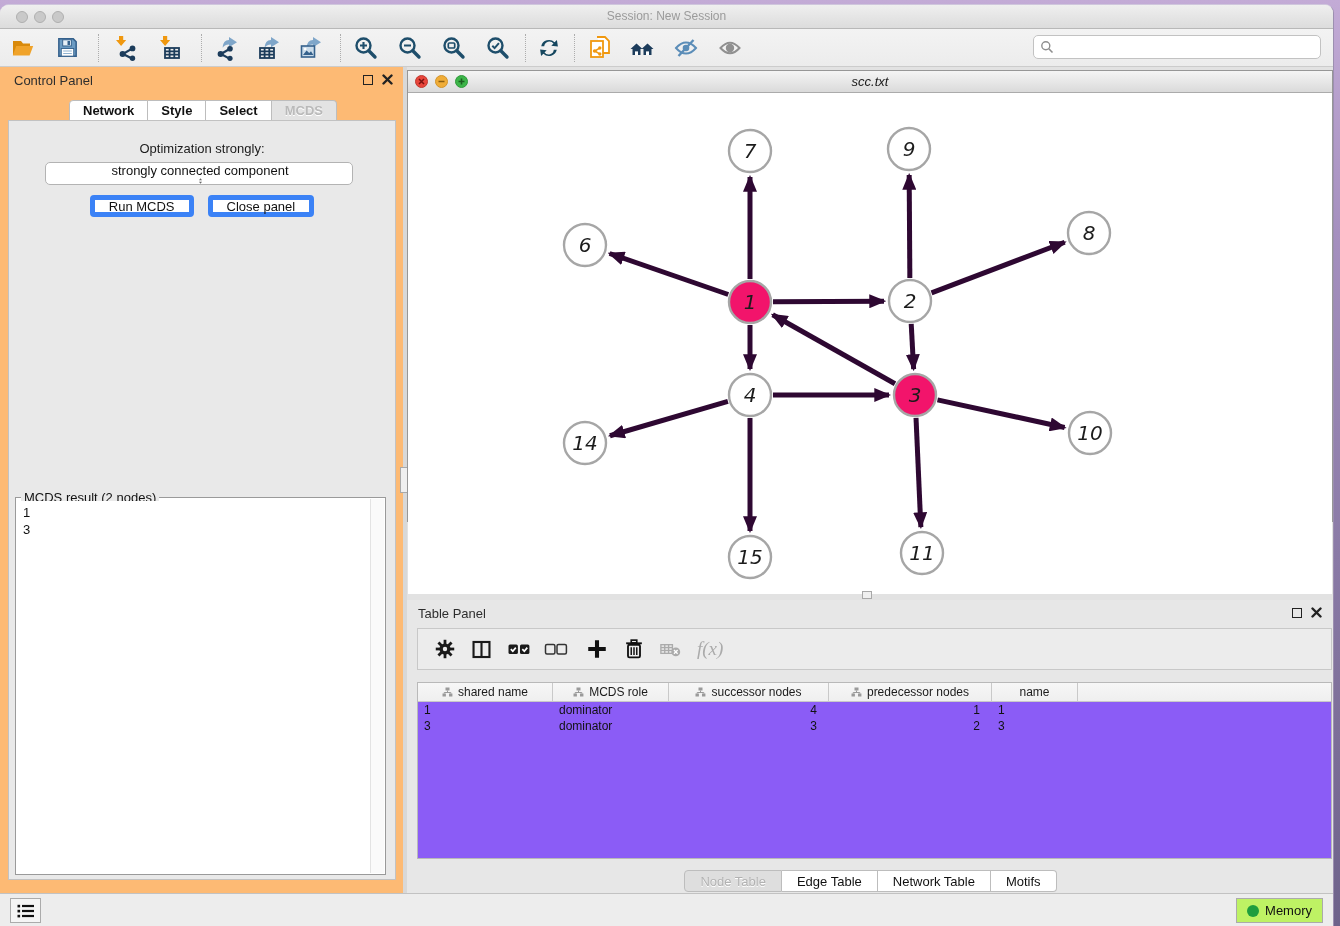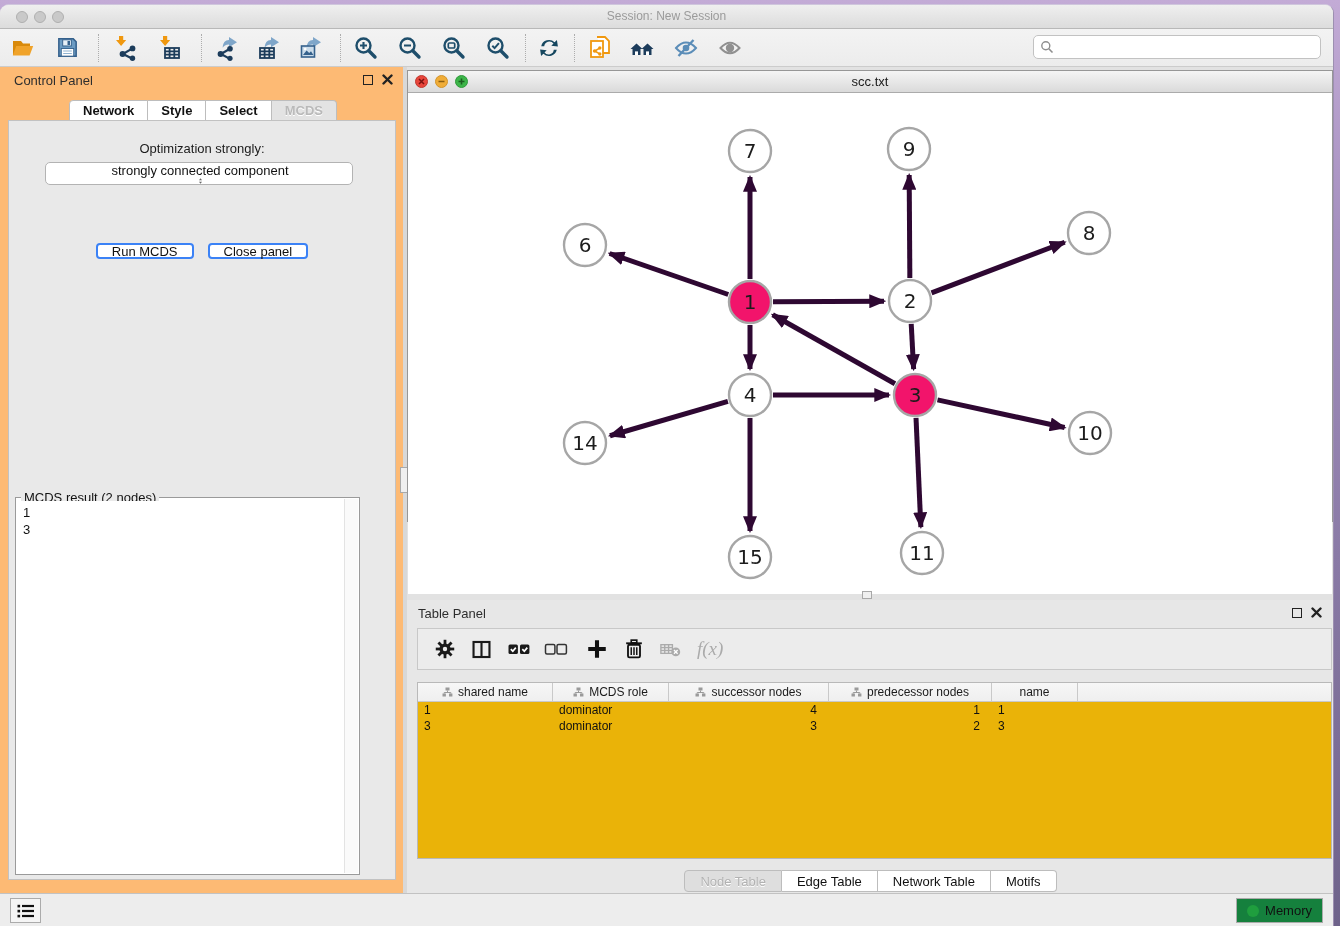--- a/index.html
+++ b/index.html
@@ -43,67 +43,67 @@
   .ctab:last-child { border-radius:0 4px 0 0; }
   .ctab.disabled { background:#E3E3E3; color:#B9B9B9; text-shadow:0 1px 0 #fff; }
   .ctl-body { position:absolute; left:8px; top:53px; width:388px; height:760px;
               background:#E9E9E9; border:1px solid #C2C2C2; }
   .opt-label { position:absolute; left:0; top:20px; width:100%; text-align:center; font-size:13px; color:#1B1B1B; }
   .dropdown { position:absolute; left:36px; top:41px; width:308px; height:23px; background:#FFFFFF;
               border:1px solid #B3B3B3; border-radius:5px; display:flex; align-items:center;
               padding:0 8px 0 10px; font-size:13px; color:#111;flex-direction:column; }
   .dropdown .dd-label { flex:1; }
   .btn-row { position:absolute; left:0; top:74px; width:100%; display:flex; justify-content:center; gap:14px; }
-  .pbtn { height:16px; padding:0 14px; background:#FFFFFF; border:2px solid #3b82f6; border-radius:4px;
-          font-size:13px; color:#111; display:flex; align-items:center;margin-top:48px; }
-  .result-group { position:absolute; left:6px; top:376px; width:345px; height:378px; border:1px solid #9A9A9A; background:#FFFFFF; }
+  .pbtn { height:22px; padding:0 14px; background:#FFFFFF; border:5px solid #3b82f6; border-radius:4px;
+          font-size:13px; color:#111; display:flex; align-items:center; }
+  .result-group { position:absolute; left:6px; top:376px; width:371px; height:378px; border:1px solid #9A9A9A; background:#FFFFFF; }
   .result-legend { position:absolute; left:5px; top:-8px; background:#E9E9E9; padding:0 3px; font-size:13px; color:#111; }
   .result-area { position:absolute; left:1px; top:3px; right:16px; bottom:1px; background:#FFFFFF; overflow:hidden; }
   .result-area pre { font-family:"Liberation Sans",sans-serif; font-size:13px; line-height:17px; padding:3px 0 0 6px; color:#111; }
   .result-scroll { position:absolute; top:1px; right:1px; bottom:1px; width:14px; background:#FAFAFA; border-left:1px solid #E3E3E3; }
 
   
   .vsplit { position:absolute; left:403px; top:0; width:4px; height:100%; background:#D8D8D8; }
   .vsplit .handle { position:absolute; left:-3px; top:400px; width:9px; height:26px; background:#EFEFEF; border:1px solid #A8A8A8; }
   .hsplit-handle { position:absolute; left:862px; top:524px; width:10px; height:8px; background:#EFEFEF; border:1px solid #A8A8A8; }
 
   
   .net-window { position:absolute; left:407px; top:3px; width:926px; height:452px;
-                background:#FFFFFF; border:1px solid #979797; }
+                background:#FFFFFF; border:1px solid #979797;font-style:italic; }
   .net-titlebar { position:absolute; left:0; top:0; width:100%; height:22px;
                   background:linear-gradient(#F5F5F5,#DADADA); border-bottom:1px solid #ABABAB; }
   .nt-dot { position:absolute; top:4px; width:13px; height:13px; border-radius:50%; display:flex; align-items:center; justify-content:center; }
   .net-title { position:absolute; width:100%; top:3px; text-align:center; font-size:13px; color:#1A1A1A; }
   .net-canvas { position:absolute; left:0; top:22px; width:924px; height:501px; background:#FFFFFF; }
 
   
   .table-panel { position:absolute; left:407px; top:533px; width:927px; height:294px; background:#E7E7E7; }
   .tp-toolbar { position:absolute; left:10px; top:28px; width:915px; height:42px;
                 background:#ECECEC; border:1px solid #C8C8C8; display:flex; align-items:center; }
   .tp-btn { width:37px; height:34px; display:flex; align-items:center; justify-content:center; flex:0 0 auto; }
   .fx-label { font-size:19px; font-family:"Liberation Serif",serif; font-style:italic; color:#ABABAB; margin-left:8px; }
-  .data-table { position:absolute; left:10px; top:82px; width:915px; height:177px; background:#eab308; border:1px solid #B9B9B9; overflow:hidden; }
+  .data-table { position:absolute; left:10px; top:82px; width:915px; height:177px; background:#8b5cf6; border:1px solid #B9B9B9; overflow:hidden; }
   .dt-head { display:flex; height:19px; background:linear-gradient(#F7F7F7,#EFEFEF); border-bottom:1px solid #C9C9C9; }
   .dt-th { display:flex; align-items:center; justify-content:center; gap:5px; font-size:12px; color:#1B1B1B;
            border-right:1px solid #C9C9C9; flex:0 0 auto; }
   .dt-row { display:flex; height:16px; }
   .dt-td { font-size:12px; color:#111; flex:0 0 auto; line-height:16px; padding:0 6px; overflow:hidden; white-space:nowrap; }
   .dt-td.right { text-align:right; padding-right:12px; }
   .tp-tabs { position:absolute; left:0; top:270px; width:100%; display:flex; justify-content:center; }
   .tp-tab { height:22px; padding:0 15px; font-size:13px; line-height:21px; background:#FFFFFF;
             border:1px solid #BDBDBD; border-left:none; color:#111; }
   .tp-tab:first-child { border-left:1px solid #BDBDBD; border-radius:4px 0 0 4px; }
   .tp-tab:last-child { border-radius:0 4px 4px 0; }
   .tp-tab.selected { background:#DEDEDE; color:#B2B2B2; text-shadow:0 1px 0 #fff; }
 
   
   .statusbar { position:absolute; left:0; bottom:0; width:100%; height:33px; background:#EDEDED; border-top:1px solid #C2C2C2; }
   .sb-left-btn { position:absolute; left:10px; top:4px; width:31px; height:25px; background:#F5F5F5; border:1px solid #ABABAB;
                  display:flex; align-items:center; justify-content:center; }
-  .sb-mem-btn { position:absolute; right:10px; top:4px; height:25px; padding:0 10px; background:#15803d; border:1px solid #ABABAB;
+  .sb-mem-btn { position:absolute; right:10px; top:4px; height:25px; padding:0 10px; background:#bef264; border:1px solid #ABABAB;
                 display:flex; align-items:center; gap:6px; font-size:13px; color:#111; }
   .mem-dot { width:12px; height:12px; border-radius:50%; background:#1F9E3E; }
 </style>
 </head>
 <body>
 
 <div id="screen">
  <div id="app-window">
 
   <div class="titlebar">

